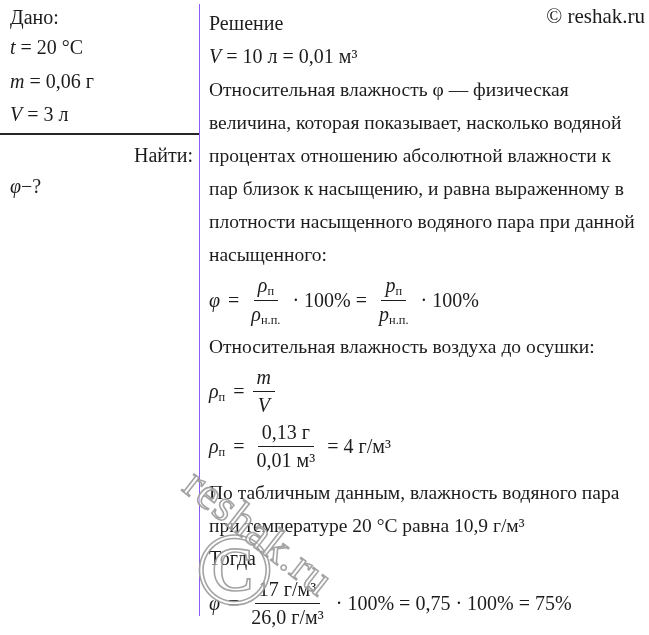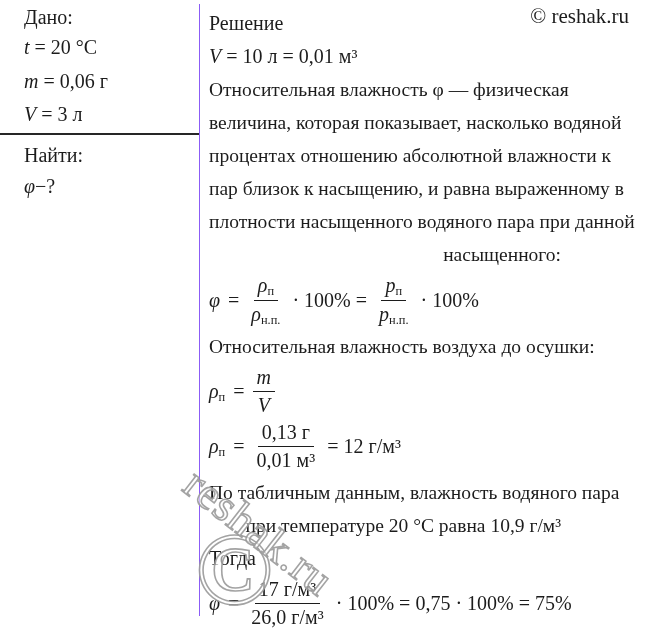--- a/index.html
+++ b/index.html
@@ -8,50 +8,50 @@
     position:relative;
     background:#ffffff;
     color:#1c1c1c;
     font-family:"Liberation Serif","DejaVu Serif",serif;
     font-size:20px;
     overflow:hidden;
   }
 
   
   #given-panel { position:absolute; left:0; top:0; width:199px; }
-  .gpad { padding:3px 6px 0 24px; }
+  .gpad { padding:3px 6px 0 10px; }
   .gtitle { line-height:28px; white-space:nowrap; }
   .gline { line-height:33.5px; white-space:nowrap; }
   #given-divider { border-top:2px solid #262626; margin-top:1px; }
-  .ftitle { line-height:30px; margin-top:2px; white-space:nowrap; }
+  .ftitle { line-height:30px; margin-top:2px; white-space:nowrap;text-align:right; }
   .fline { line-height:33px; white-space:nowrap; }
 
   
   #solution-panel {
     position:absolute; left:199px; top:4px;
     width:362px; height:612px;
     border-left:1px solid #8b5cf6;
     padding:3px 0 0 9px;
   }
   .sline { line-height:33px; white-space:nowrap; }
-  .para  { font-size:19.5px;text-align:right; }
+  .para  { font-size:19.5px; }
 
   
   .formula {
     display:flex; align-items:center; gap:8px;
     margin:3px 0 4px; white-space:nowrap;
   }
   .frac { display:inline-flex; flex-direction:column; align-items:center; }
   .frac .num { padding:0 4px 2px; border-bottom:1.5px solid #1c1c1c; text-align:center; }
   .frac .den { padding:2px 4px 0; text-align:center;font-family:Liberation Serif, serif; }
   .var { font-style:italic; }
   sub.s { font-size:0.62em; font-style:normal; line-height:1; vertical-align:-0.25em; }
 
   
-  #copyright { position:absolute; top:2px; right:20px; font-size:21px; line-height:28px; }
+  #copyright { position:absolute; top:2px; right:4px; font-size:21px; line-height:28px; }
 
   
   #answer { position:absolute; left:10px; top:630px; line-height:33px; white-space:nowrap;margin-top:12px; }
 
   
   .wm {
     position:absolute; z-index:5; pointer-events:none;
     color:rgba(255,255,255,0.55);
     -webkit-text-stroke:1.6px rgba(153,153,153,0.9);
     font-family:"Liberation Serif","DejaVu Serif",serif;
@@ -120,21 +120,21 @@
     </span>
   </div>
 
   <div class="formula">
     <span><span class="var">ρ</span><sub class="s">п</sub></span>
     <span>=</span>
     <span class="frac">
       <span class="num">0,13 г</span>
       <span class="den">0,01 м³</span>
     </span>
-    <span>= 12 г/м³</span>
+    <span>= 4 г/м³</span>
   </div>
 
   <div class="sline para">По табличным данным, влажность водяного пара</div>
   <div class="sline para">при температуре 20 °C равна 10,9 г/м³</div>
 
   <div class="sline">Тогда</div>
 
   <div class="formula">
     <span class="var">φ</span>
     <span>=</span>

